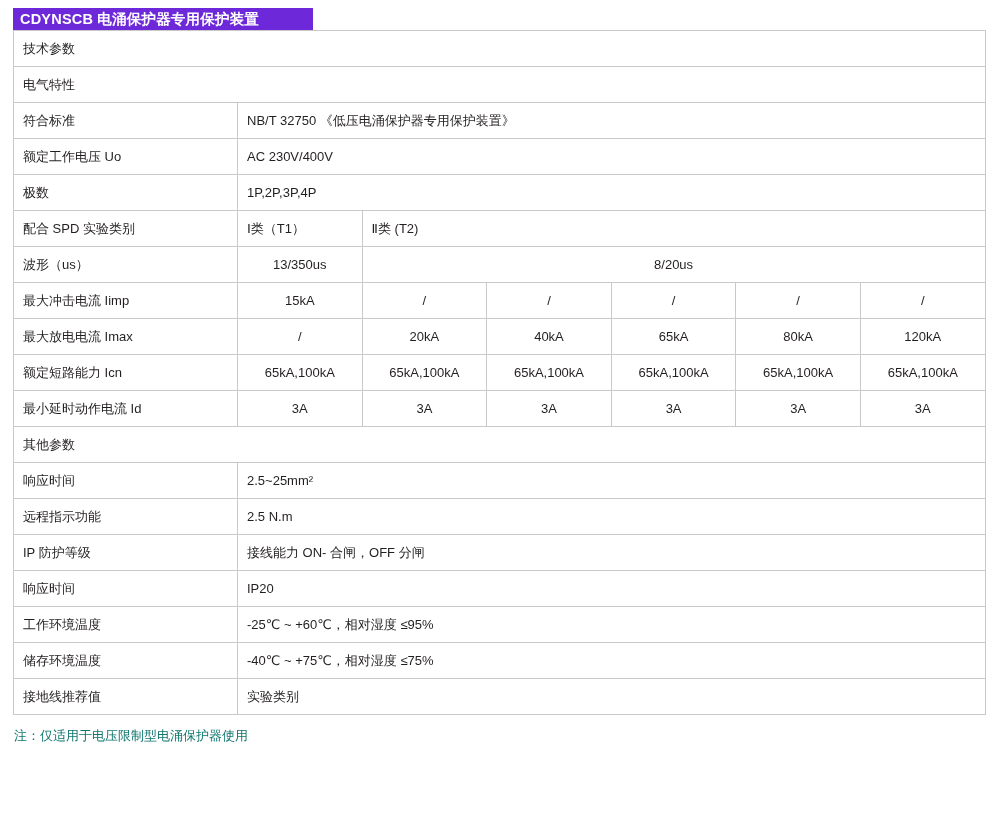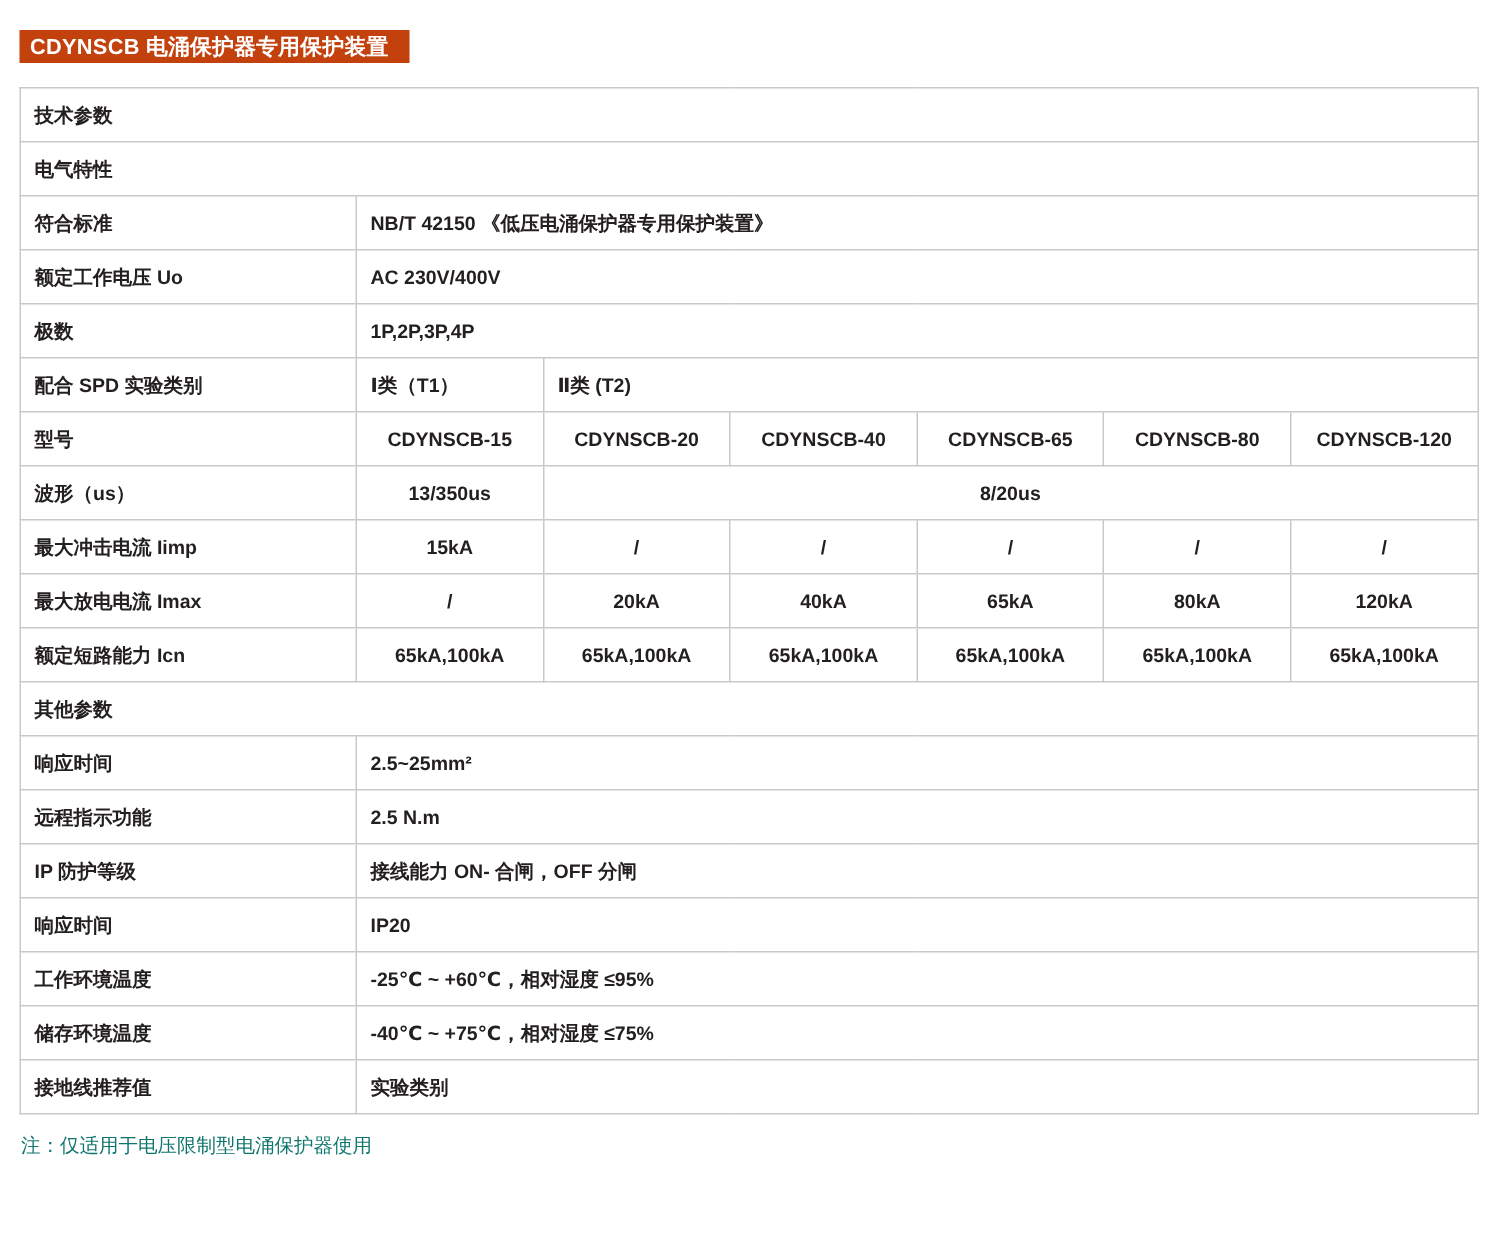--- a/index.html
+++ b/index.html
@@ -17,43 +17,42 @@
   }
   .page {
     position: relative;
     width: 998px;
     height: 829px;
     box-sizing: border-box;
     padding: 0 13px;
   }
   
   .title-bar {
-    margin-top: 20px;
+    margin-top: 8px;
     height: 22px;
-    background: #c2410c;
+    background: #6d28d9;
     color: #ffffff;
     display: flex;
     align-items: center;
     padding-left: 7px;
     box-sizing: border-box;
-    width: 260px;
+    width: 300px;
   }
   .title-bar .title-text {
     font-size: 14.5px;
     font-weight: bold;
     letter-spacing: 0.2px;
     white-space: nowrap;
   }
   
   table.spec {
     border-collapse: collapse;
     width: 972px;
     table-layout: fixed;
-    margin-top: 16px;
-    font-weight: bold;
+    margin-top: 0px;
   }
   table.spec td {
     border: 1px solid #c9c9c9;
     height: 36px;
     padding: 0 9px;
     font-size: 13px;
     vertical-align: middle;
     color: #231f20;
     box-sizing: border-box;
     background: #ffffff;
@@ -108,46 +107,37 @@
     <tbody>
       <tr>
         <td class="section" colspan="7">技术参数</td>
       </tr>
       <tr>
         <td colspan="7">电气特性</td>
       </tr>
 
       <tr>
         <td class="label">符合标准</td>
-        <td class="value" colspan="6">NB/T 42150 《低压电涌保护器专用保护装置》</td>
+        <td class="value" colspan="6">NB/T 32750 《低压电涌保护器专用保护装置》</td>
       </tr>
       <tr>
         <td class="label">额定工作电压 Uo</td>
         <td class="value" colspan="6">AC 230V/400V</td>
       </tr>
       <tr>
         <td class="label">极数</td>
         <td class="value" colspan="6">1P,2P,3P,4P</td>
       </tr>
 
       <tr>
         <td class="label">配合 SPD 实验类别</td>
         <td class="value">Ⅰ类（T1）</td>
         <td class="value" colspan="5">Ⅱ类 (T2)</td>
       </tr>
 
-      <tr>
-        <td class="label">型号</td>
-        <td class="center">CDYNSCB-15</td>
-        <td class="center">CDYNSCB-20</td>
-        <td class="center">CDYNSCB-40</td>
-        <td class="center">CDYNSCB-65</td>
-        <td class="center">CDYNSCB-80</td>
-        <td class="center">CDYNSCB-120</td>
-      </tr>
 
       <tr>
         <td class="label">波形（us）</td>
         <td class="center">13/350us</td>
         <td class="center" colspan="5">8/20us</td>
       </tr>
 
       <tr>
         <td class="label">最大冲击电流 Iimp</td>
         <td class="center">15kA</td>
@@ -171,20 +161,29 @@
       <tr>
         <td class="label">额定短路能力 Icn</td>
         <td class="center">65kA,100kA</td>
         <td class="center">65kA,100kA</td>
         <td class="center">65kA,100kA</td>
         <td class="center">65kA,100kA</td>
         <td class="center">65kA,100kA</td>
         <td class="center">65kA,100kA</td>
       </tr>
 
+      <tr>
+        <td class="label">最小延时动作电流 Id</td>
+        <td class="center">3A</td>
+        <td class="center">3A</td>
+        <td class="center">3A</td>
+        <td class="center">3A</td>
+        <td class="center">3A</td>
+        <td class="center">3A</td>
+      </tr>
 
       <tr>
         <td class="section" colspan="7">其他参数</td>
       </tr>
 
       <tr>
         <td class="label">响应时间</td>
         <td class="value" colspan="6">2.5~25mm²</td>
       </tr>
       <tr>

